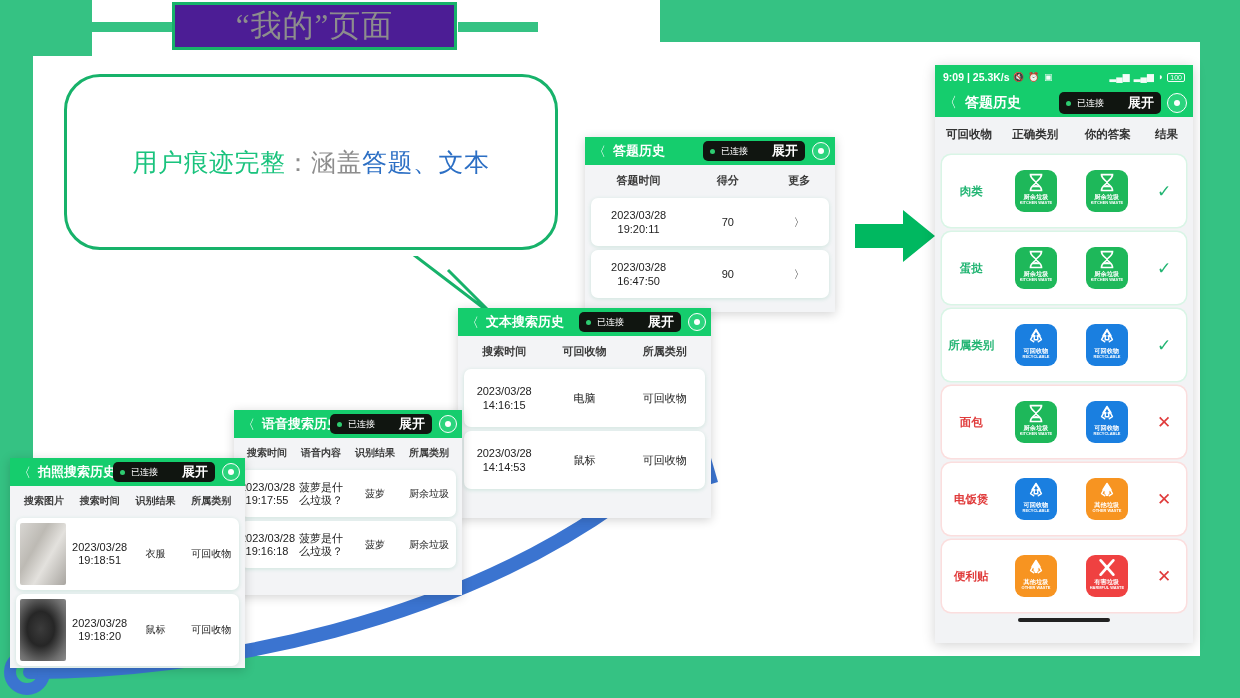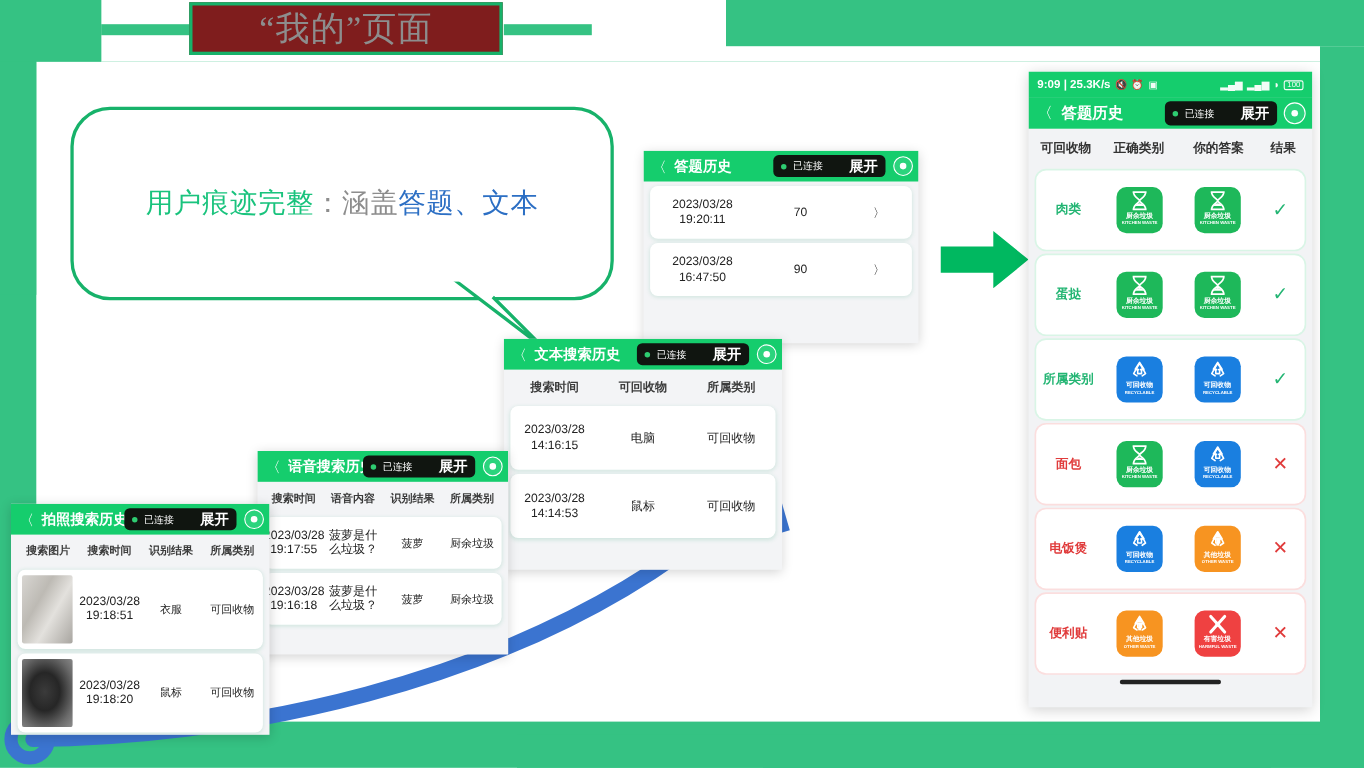--- a/index.html
+++ b/index.html
@@ -18,32 +18,32 @@
   #bg-white-topleft{left:92px;top:0;width:1148px;height:56px;background:#ffffff;}
   #bg-green-top-right{left:660px;top:0;width:580px;height:42px;background:#35c283;}
   #bg-green-strip-left{left:92px;top:22px;width:110px;height:10px;background:#35c283;}
   #bg-green-strip-right{left:458px;top:22px;width:80px;height:10px;background:#35c283;}
   #bg-green-bottom{left:470px;top:668px;width:770px;height:30px;background:#35c283;}
   #bg-green-right-col{left:1200px;top:42px;width:40px;height:656px;background:#35c283;}
 
   
   #title-box{
     left:172px;top:2px;width:285px;height:48px;
-    background:#7f1d1d;border:3px solid #17b26a;
+    background:#4c1d95;border:3px solid #17b26a;
     display:flex;align-items:center;justify-content:center;
     box-sizing:border-box;
   }
   #title-text{
     font-family:"Liberation Serif","DejaVu Serif",serif;
     font-size:31px;color:#8d8d8d;letter-spacing:1px;white-space:nowrap;
   }
 
   
   #bubble{
-    left:64px;top:97px;width:494px;height:176px;
+    left:64px;top:74px;width:494px;height:176px;
     border:3px solid #17b26a;border-radius:36px;background:#ffffff;
     box-sizing:border-box;
     display:flex;flex-direction:column;align-items:center;justify-content:center;
   }
   #bubble .bline{
     font-size:25px;line-height:50px;white-space:nowrap;letter-spacing:0.5px;
   }
   .c-green{color:#19c37d;}
   .c-gray{color:#8d8d8d;}
   .c-blue{color:#2c6fc4;}
@@ -232,20 +232,25 @@
     <span class="ptitle">答题历史</span>
     <div class="pill">
       <i class="dot"></i>
       <span class="pill-txt">已连接</span>
       <span class="pill-exp">展开</span>
     </div>
     <div class="cam">
         <i></i>
       </div>
   </div>
+  <div class="col-head">
+    <span>答题时间</span>
+    <span>得分</span>
+    <span>更多</span>
+  </div>
   <div class="row-card">
     <span class="tm">
       <span>2023/03/28</span><br>
       <span>19:20:11</span>
     </span>
     <span>70</span>
     <span class="chev">〉</span>
   </div>
   <div class="row-card">
     <span class="tm">

